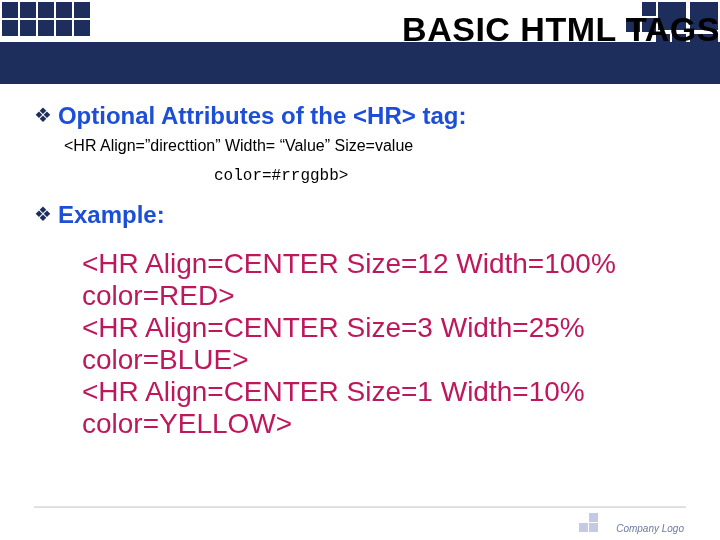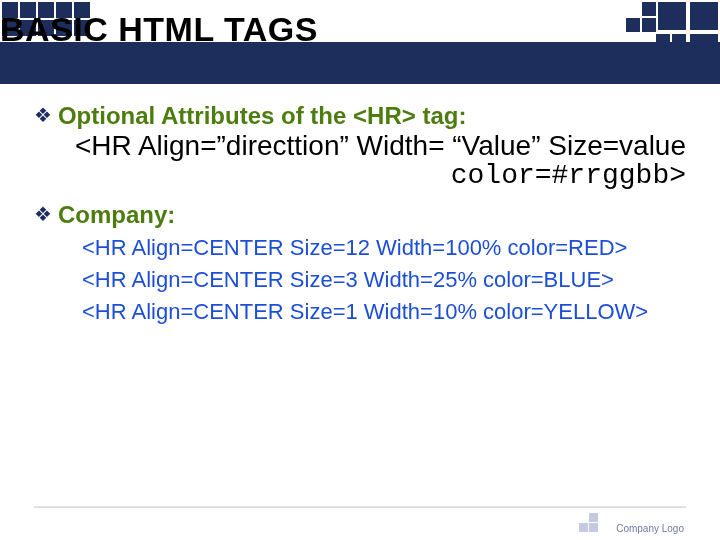--- a/index.html
+++ b/index.html
@@ -52,21 +52,21 @@
     width: 100%;
     height: 42px;
     background: #1d2d5c;
   }
 
   .page-title {
     position: absolute;
     top: 10px;
     left: 0;
     width: 100%;
-    text-align: left;
+    text-align: right;
     font-size: 34px;
     font-weight: bold;
     color: #000;
     letter-spacing: 0.5px;
   }
 
   .content {
     position: absolute;
     top: 96px;
     left: 34px;
@@ -82,51 +82,52 @@
   }
   .diamond {
     color: #1d2d5c;
     font-size: 20px;
     margin-right: 6px;
     line-height: 27px;
   }
   .bullet-text {
     font-size: 24px;
     font-weight: bold;
-    color: #4d7c0f;
+    color: #1d4ed8;
     line-height: 27px;
   }
 
   .syntax-block {
     margin-left: 30px;
     margin-top: 2px;
-    font-size: 28px;
+    font-size: 16px;
     line-height: 30px;
     color: #000;
-    text-align: right;
+    text-align: left;
   }
   .syntax-line2 {
     padding-left: 150px;
     font-family: Liberation Mono, monospace;
   }
 
   .example-list {
     margin-left: 48px;
-    margin-top: 4px;
-    font-size: 22px;
+    margin-top: 20px;
+    font-size: 28px;
     line-height: 32px;
-    color: #1d4ed8;
+    color: #be185d;
   }
 
   .footer {
     position: absolute;
     bottom: 6px;
     right: 36px;
     font-size: 10px;
     color: #6d7aa3;
+    font-style: italic;
   }
   .footer-line {
     position: absolute;
     bottom: 32px;
     left: 34px;
     right: 34px;
     height: 2px;
     background: linear-gradient(#e8e8ee, #d7d7dd);
   }
 
@@ -176,21 +177,21 @@
     <span class="bullet-text">Optional Attributes of the &lt;HR&gt; tag:</span>
   </div>
 
   <div class="syntax-block">
     <div>&lt;HR Align=”directtion” Width= “Value” Size=value</div>
     <div class="syntax-line2">color=#rrggbb&gt;</div>
   </div>
 
   <div class="bullet-row" style="margin-top:10px">
     <span class="diamond">❖</span>
-    <span class="bullet-text">Company:</span>
+    <span class="bullet-text">Example:</span>
   </div>
 
   <div class="example-list">
     <div>&lt;HR Align=CENTER Size=12 Width=100% color=RED&gt;</div>
     <div>&lt;HR Align=CENTER Size=3 Width=25% color=BLUE&gt;</div>
     <div>&lt;HR Align=CENTER Size=1 Width=10% color=YELLOW&gt;</div>
   </div>
 
 </div>
 

